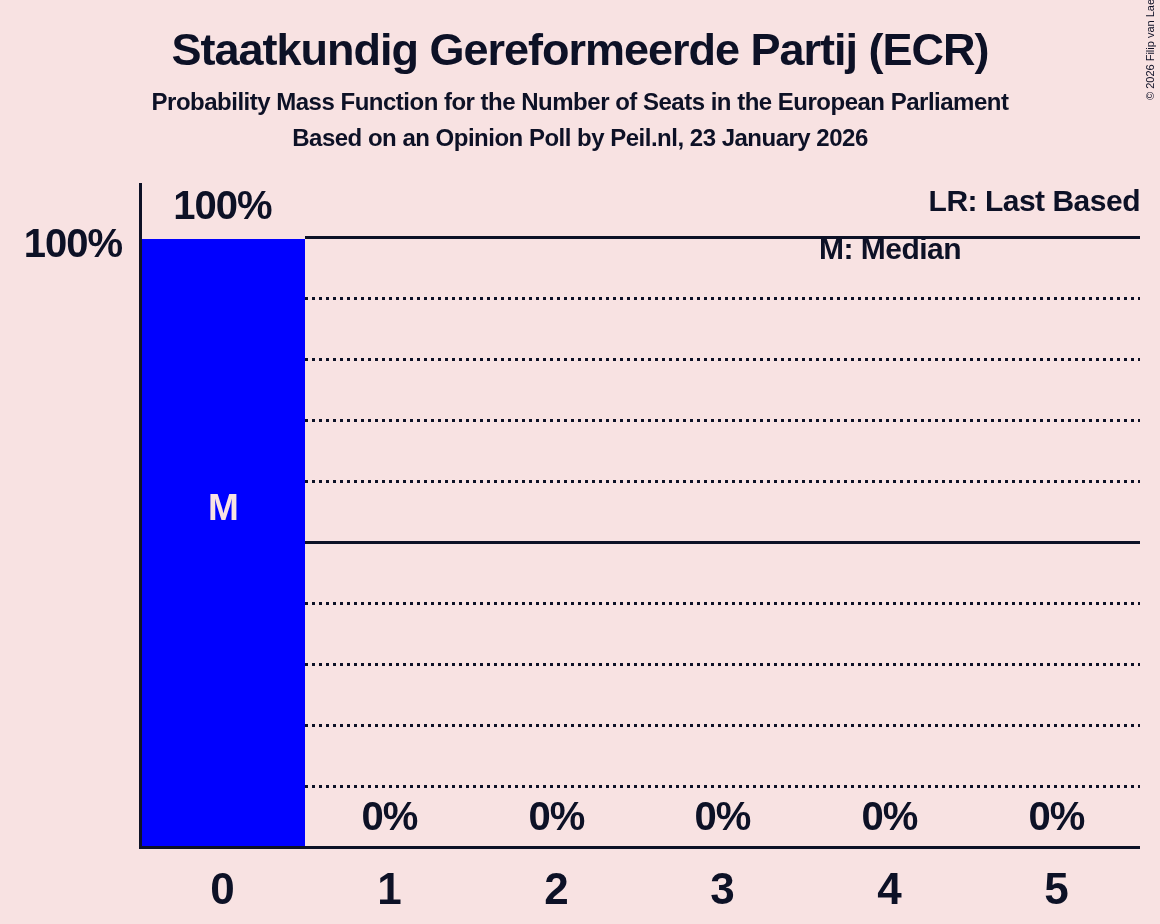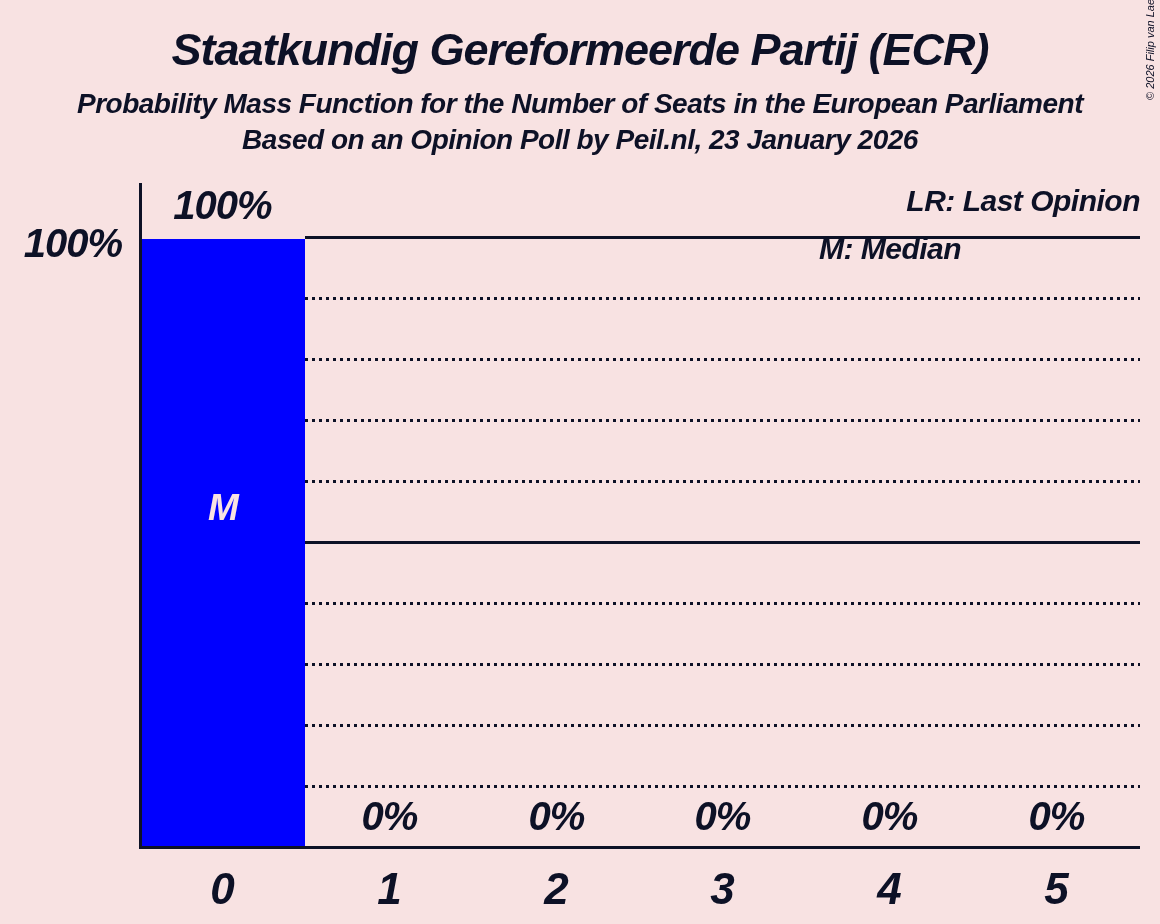--- a/index.html
+++ b/index.html
@@ -8,30 +8,30 @@
     --bar: #0000ff;
   }
   * { margin: 0; padding: 0; box-sizing: border-box; }
   html, body {
     width: 1160px; height: 924px;
     background: var(--bg);
     font-family: "Liberation Sans", sans-serif;
     color: var(--ink);
     overflow: hidden;
   }
-  .stage { position: relative; width: 1160px; height: 924px; font-style: italic; }
+  .stage { position: relative; width: 1160px; height: 924px; }
 
   
   .title {
     position: absolute; top: 24px; left: 0; width: 1160px;
     text-align: center; font-size: 45px; font-weight: bold; letter-spacing: -1px;
   }
   .subtitle {
     position: absolute; left: 0; width: 1160px;
-    text-align: center; font-size: 28px; font-weight: bold; letter-spacing: -0.5px;
+    text-align: center; font-size: 24px; font-weight: bold; letter-spacing: -0.5px;
   }
   .subtitle.s1 { top: 88px; }
   .subtitle.s2 { top: 124px; }
 
   .copyright {
     position: absolute; left: 1144px; top: 100px;
     transform: rotate(-90deg); transform-origin: 0 0;
     font-size: 11px; white-space: nowrap;
   }
 
@@ -90,21 +90,21 @@
 </head>
 <body>
 
 <div class="stage">
 
   <div class="title">Staatkundig Gereformeerde Partij (ECR)</div>
   <div class="subtitle s1">Probability Mass Function for the Number of Seats in the European Parliament</div>
   <div class="subtitle s2">Based on an Opinion Poll by Peil.nl, 23 January 2026</div>
   <div class="copyright">© 2026 Filip van Laenen</div>
 
-  <div class="legend lr">LR: Last Opinion</div>
+  <div class="legend lr">LR: Last Based</div>
   <div class="legend m">M: Median</div>
 
   <div class="ylabel y100">100%</div>
 
   <div class="gridline solid g100"></div>
   <div class="gridline dotted g90"></div>
   <div class="gridline dotted g80"></div>
   <div class="gridline dotted g70"></div>
   <div class="gridline dotted g60"></div>
   <div class="gridline solid g50"></div>

